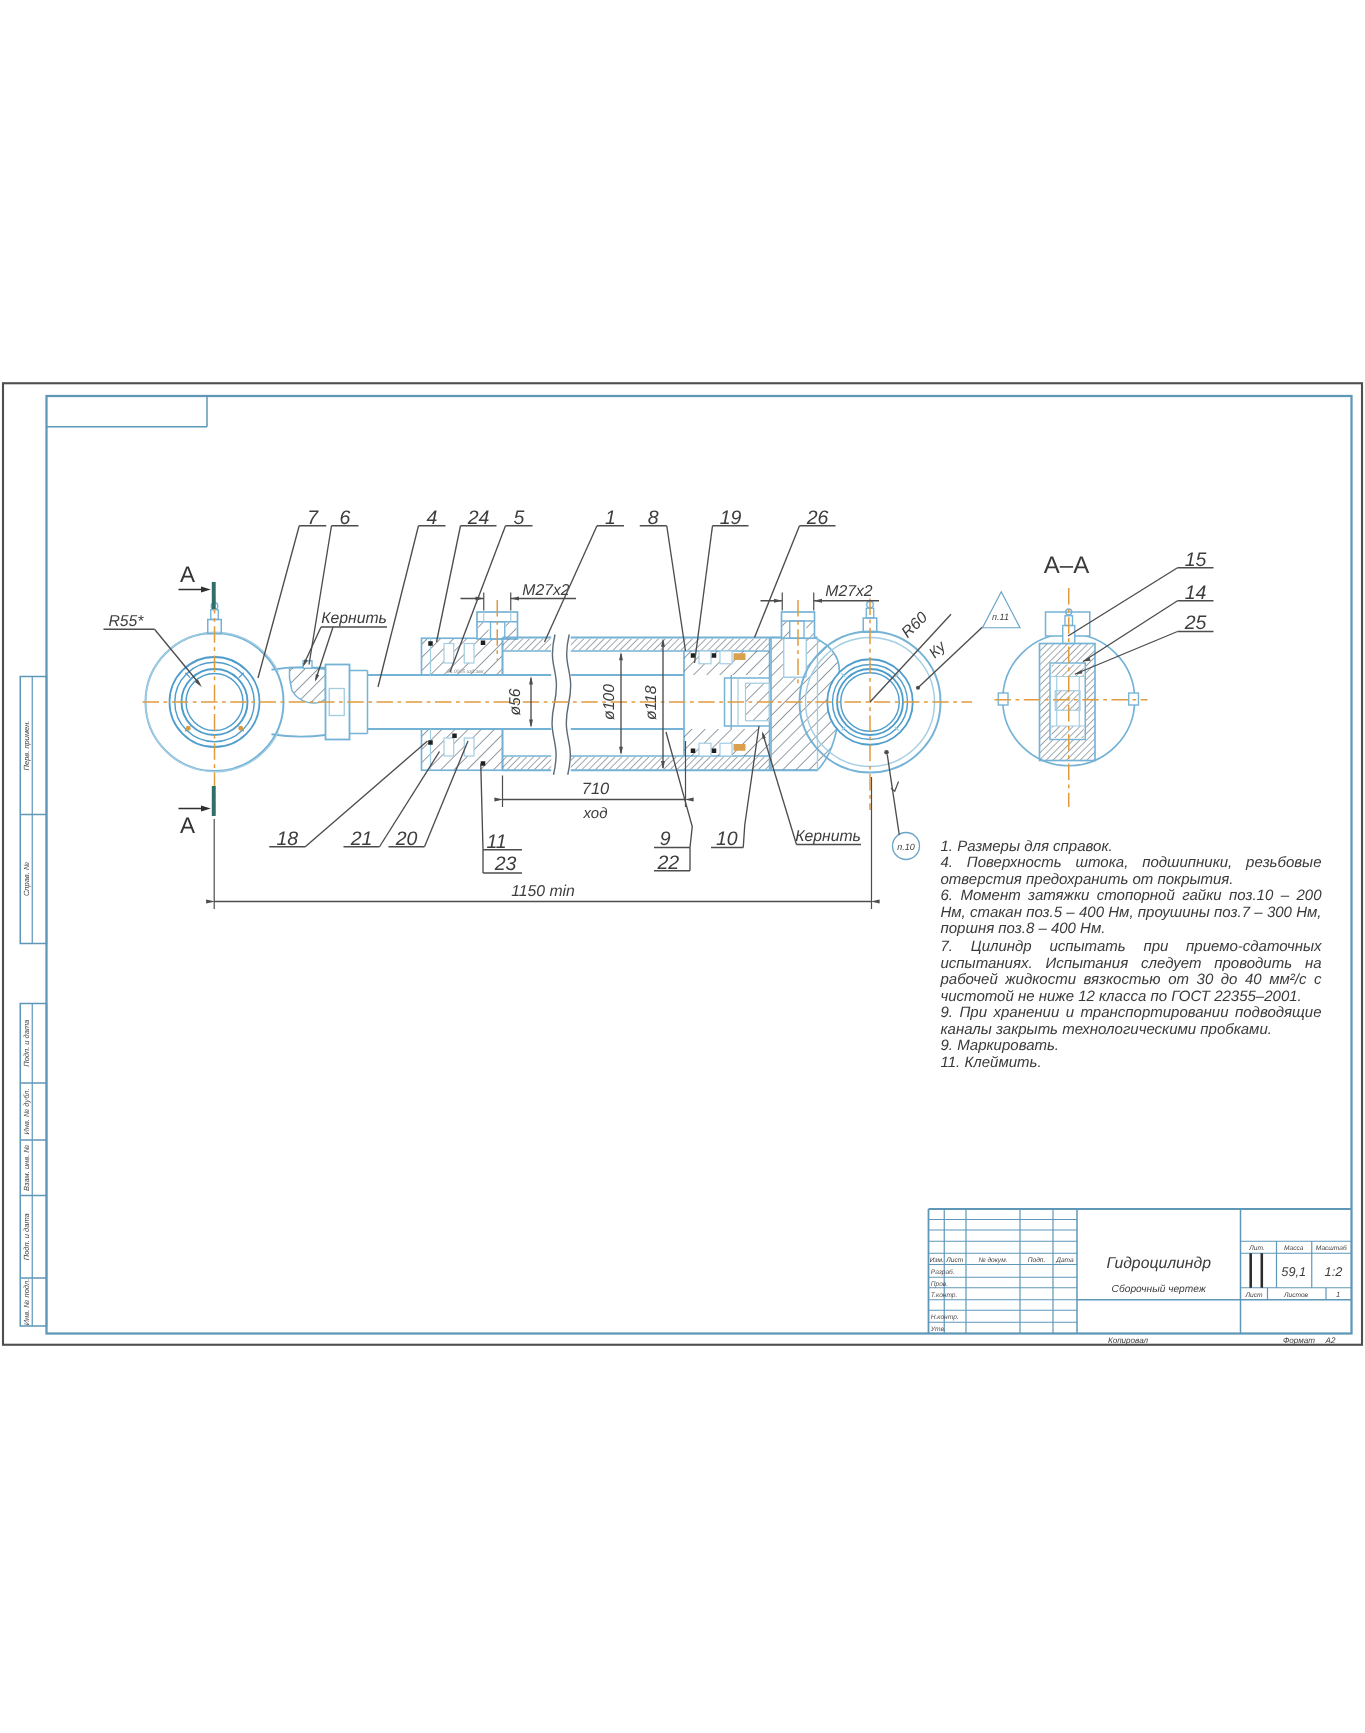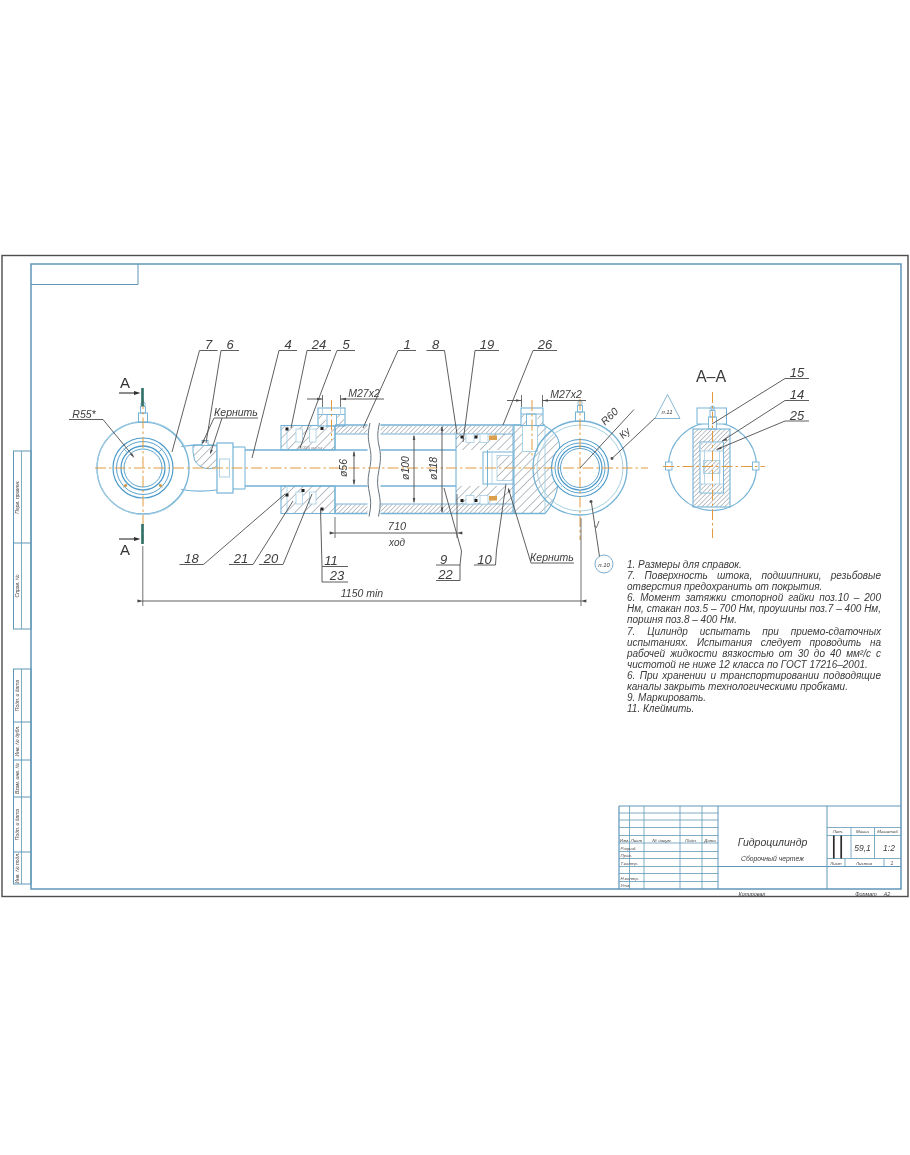--- a/index.html
+++ b/index.html
@@ -351,20 +351,20 @@
 <polygon points="655,418.5 680,418.5 667.5,394.5" fill="none" stroke="#6aa5c8" stroke-width="0.8"></polygon>
 <text x="667" y="413.5" font-family="Liberation Sans, sans-serif" font-size="6" font-style="italic" font-weight="normal" fill="#3d3d3d" text-anchor="middle">п.11</text>
 <circle cx="604" cy="564" r="9" fill="none" stroke="#6aa5c8" stroke-width="0.9"></circle>
 <text x="604" y="566.5" font-family="Liberation Sans, sans-serif" font-size="6" font-style="italic" font-weight="normal" fill="#3d3d3d" text-anchor="middle">п.10</text>
 <line x1="599.5" y1="556.5" x2="591.5" y2="503" stroke="#4d4d4d" stroke-width="0.9" stroke-linecap="butt"></line>
 <circle cx="591" cy="501.5" r="1.5" fill="#4d4d4d"></circle>
 <polyline points="594,525.5 596.5,527.5 599,521" fill="none" stroke="#4d4d4d" stroke-width="0.8"></polyline>
 </svg>
 <div id="notes">
 <p>1. Размеры для справок.</p>
-<p>7. Поверхность штока, подшипники, резьбовые отверстия предохранить от покрытия.</p>
-<p>6. Момент затяжки стопорной гайки поз.10 – 200 Нм, стакан поз.5 – 700 Нм, проушины поз.7 – 400 Нм, поршня поз.8 – 400 Нм.</p>
-<p>7. Цилиндр испытать при приемо-сдаточных испытаниях. Испытания следует проводить на рабочей жидкости вязкостью от 30 до 40 мм²/с с чистотой не ниже 12 класса по ГОСТ 17216–2001.</p>
-<p>6. При хранении и транспортировании подводящие каналы закрыть технологическими пробками.</p>
+<p>4. Поверхность штока, подшипники, резьбовые отверстия предохранить от покрытия.</p>
+<p>6. Момент затяжки стопорной гайки поз.10 – 200 Нм, стакан поз.5 – 400 Нм, проушины поз.7 – 300 Нм, поршня поз.8 – 400 Нм.</p>
+<p>7. Цилиндр испытать при приемо-сдаточных испытаниях. Испытания следует проводить на рабочей жидкости вязкостью от 30 до 40 мм²/с с чистотой не ниже 12 класса по ГОСТ 22355–2001.</p>
+<p>9. При хранении и транспортировании подводящие каналы закрыть технологическими пробками.</p>
 <p>9. Маркировать.</p>
 <p>11. Клеймить.</p>
 </div>
 </div>
 
 </body></html>

